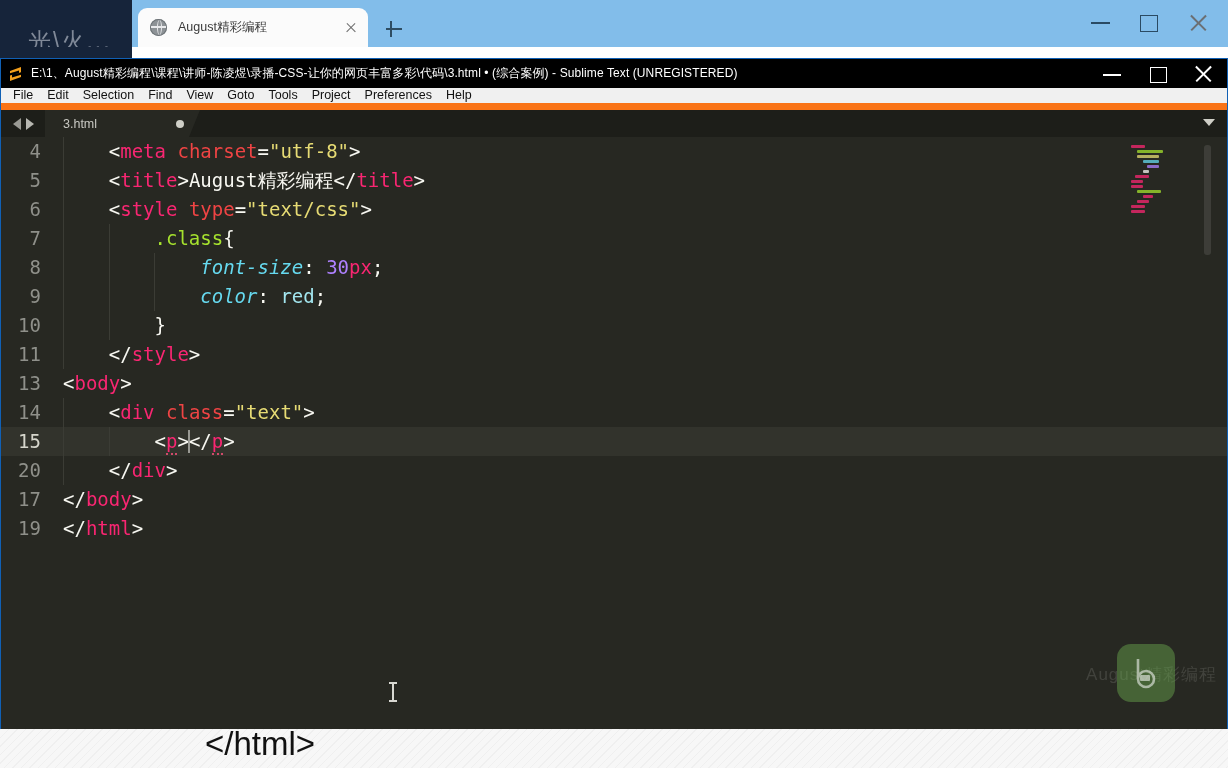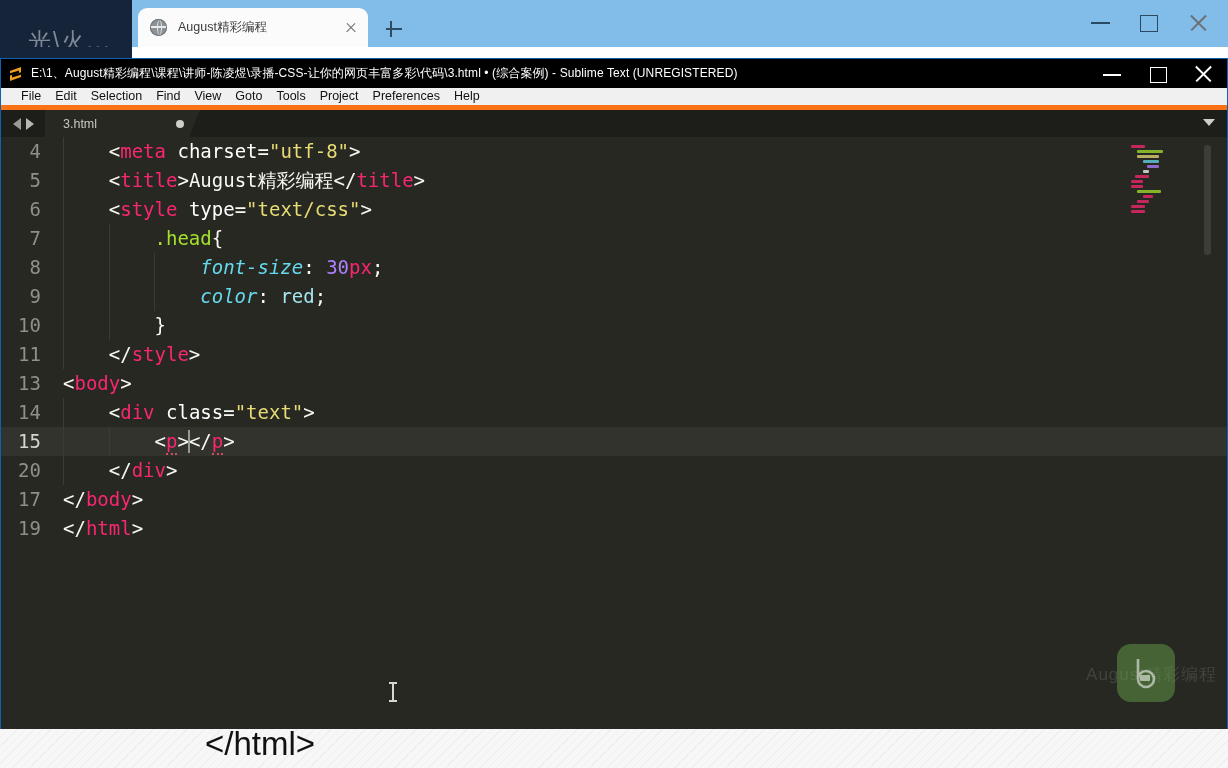--- a/index.html
+++ b/index.html
@@ -151,22 +151,22 @@
     content: ""; position: absolute; left: 15px; top: 8px; width: 15px; height: 14px; border: 1.5px solid #fff;
   }
   .st-wbtn-close::before, .st-wbtn-close::after {
     content: ""; position: absolute; left: 12px; top: 14px; width: 21px; height: 1.5px; background: #fff;
   }
   .st-wbtn-close::before { transform: rotate(45deg); }
   .st-wbtn-close::after  { transform: rotate(-45deg); }
 
   .st-menubar {
     height: 22px; background: #f0f0f0;
-    display: flex; align-items: center; padding-left: 13px;
-    border-bottom: 5px solid #f97316;
+    display: flex; align-items: center; padding-left: 5px;
+    border-bottom: 7px solid #f97316;
   }
   .st-menu-item {
     font-size: 12.5px; color: #111; padding: 0 7px; line-height: 21px; cursor: pointer;
     font-family: "Liberation Sans", sans-serif;
   }
 
   .st-tabbar {
     height: 27px; background: #1d1e19; position: relative;
     display: flex; align-items: flex-end;
   }
@@ -222,21 +222,21 @@
   .code-text {
     margin-left: 22px; position: relative; flex: 1 1 auto;
   }
   
   .indent-guide {
     position: absolute; top: 0; width: 1px; height: 29px;
     background: #3b3c35;
   }
   .tok-tag      { color: #f92672; }
   .tok-punct    { color: #f8f8f2; }
-  .tok-attr     { color: #ffffff; }
+  .tok-attr     { color: #ef4444; }
   .tok-string   { color: #e6db74; }
   .tok-text     { color: #f8f8f2; }
   .tok-selector { color: #a6e22e; }
   .tok-prop     { color: #66d9ef; font-style: italic; }
   .tok-num      { color: #ae81ff; }
   .tok-unit     { color: #f92672; }
   .tok-value    { color: #a3e6ef; }
   .tok-brace    { color: #f8f8f2; }
 
   .squiggle {
@@ -374,21 +374,21 @@
       </div>
       <span class="st-tabbar-caret"></span>
     </div>
 
     <div class="st-editor">
       <div class="gutter"></div>
       <div class="code-area" id="code-area">
           <div class="code-line"><span class="ln">4</span><span class="code-text"><span class="indent-guide" style="left: 0px;"></span><span>    </span><span class="tok-punct">&lt;</span><span class="tok-tag">meta</span><span class="tok-text"> </span><span class="tok-attr">charset</span><span class="tok-punct">=</span><span class="tok-string">"utf-8"</span><span class="tok-punct">&gt;</span></span></div>
           <div class="code-line"><span class="ln">5</span><span class="code-text"><span class="indent-guide" style="left: 0px;"></span><span>    </span><span class="tok-punct">&lt;</span><span class="tok-tag">title</span><span class="tok-punct">&gt;</span><span class="tok-text">August精彩编程</span><span class="tok-punct">&lt;/</span><span class="tok-tag">title</span><span class="tok-punct">&gt;</span></span></div>
           <div class="code-line"><span class="ln">6</span><span class="code-text"><span class="indent-guide" style="left: 0px;"></span><span>    </span><span class="tok-punct">&lt;</span><span class="tok-tag">style</span><span class="tok-text"> </span><span class="tok-attr">type</span><span class="tok-punct">=</span><span class="tok-string">"text/css"</span><span class="tok-punct">&gt;</span></span></div>
-          <div class="code-line"><span class="ln">7</span><span class="code-text"><span class="indent-guide" style="left: 0px;"></span><span class="indent-guide" style="left: 45.6px;"></span><span>        </span><span class="tok-selector">.head</span><span class="tok-brace">{</span></span></div>
+          <div class="code-line"><span class="ln">7</span><span class="code-text"><span class="indent-guide" style="left: 0px;"></span><span class="indent-guide" style="left: 45.6px;"></span><span>        </span><span class="tok-selector">.class</span><span class="tok-brace">{</span></span></div>
           <div class="code-line"><span class="ln">8</span><span class="code-text"><span class="indent-guide" style="left: 0px;"></span><span class="indent-guide" style="left: 45.6px;"></span><span class="indent-guide" style="left: 91.2px;"></span><span>            </span><span class="tok-prop">font-size</span><span class="tok-punct">: </span><span class="tok-num">30</span><span class="tok-unit">px</span><span class="tok-punct">;</span></span></div>
           <div class="code-line"><span class="ln">9</span><span class="code-text"><span class="indent-guide" style="left: 0px;"></span><span class="indent-guide" style="left: 45.6px;"></span><span class="indent-guide" style="left: 91.2px;"></span><span>            </span><span class="tok-prop">color</span><span class="tok-punct">: </span><span class="tok-value">red</span><span class="tok-punct">;</span></span></div>
           <div class="code-line"><span class="ln">10</span><span class="code-text"><span class="indent-guide" style="left: 0px;"></span><span class="indent-guide" style="left: 45.6px;"></span><span>        </span><span class="tok-brace">}</span></span></div>
           <div class="code-line"><span class="ln">11</span><span class="code-text"><span class="indent-guide" style="left: 0px;"></span><span>    </span><span class="tok-punct">&lt;/</span><span class="tok-tag">style</span><span class="tok-punct">&gt;</span></span></div>
           <div class="code-line"><span class="ln">13</span><span class="code-text"><span></span><span class="tok-punct">&lt;</span><span class="tok-tag">body</span><span class="tok-punct">&gt;</span></span></div>
           <div class="code-line"><span class="ln">14</span><span class="code-text"><span class="indent-guide" style="left: 0px;"></span><span>    </span><span class="tok-punct">&lt;</span><span class="tok-tag">div</span><span class="tok-text"> </span><span class="tok-attr">class</span><span class="tok-punct">=</span><span class="tok-string">"text"</span><span class="tok-punct">&gt;</span></span></div>
           <div class="code-line active"><span class="ln">15</span><span class="code-text"><span class="indent-guide" style="left: 0px;"></span><span class="indent-guide" style="left: 45.6px;"></span><span>        </span><span class="tok-punct">&lt;</span><span class="tok-tag squiggle">p</span><span class="tok-punct">&gt;</span><span class="caret"></span><span class="tok-punct">&lt;/</span><span class="tok-tag squiggle">p</span><span class="tok-punct">&gt;</span></span></div>
           <div class="code-line"><span class="ln">20</span><span class="code-text"><span class="indent-guide" style="left: 0px;"></span><span>    </span><span class="tok-punct">&lt;/</span><span class="tok-tag">div</span><span class="tok-punct">&gt;</span></span></div>
           <div class="code-line"><span class="ln">17</span><span class="code-text"><span></span><span class="tok-punct">&lt;/</span><span class="tok-tag">body</span><span class="tok-punct">&gt;</span></span></div>
           <div class="code-line"><span class="ln">19</span><span class="code-text"><span></span><span class="tok-punct">&lt;/</span><span class="tok-tag">html</span><span class="tok-punct">&gt;</span></span></div>

